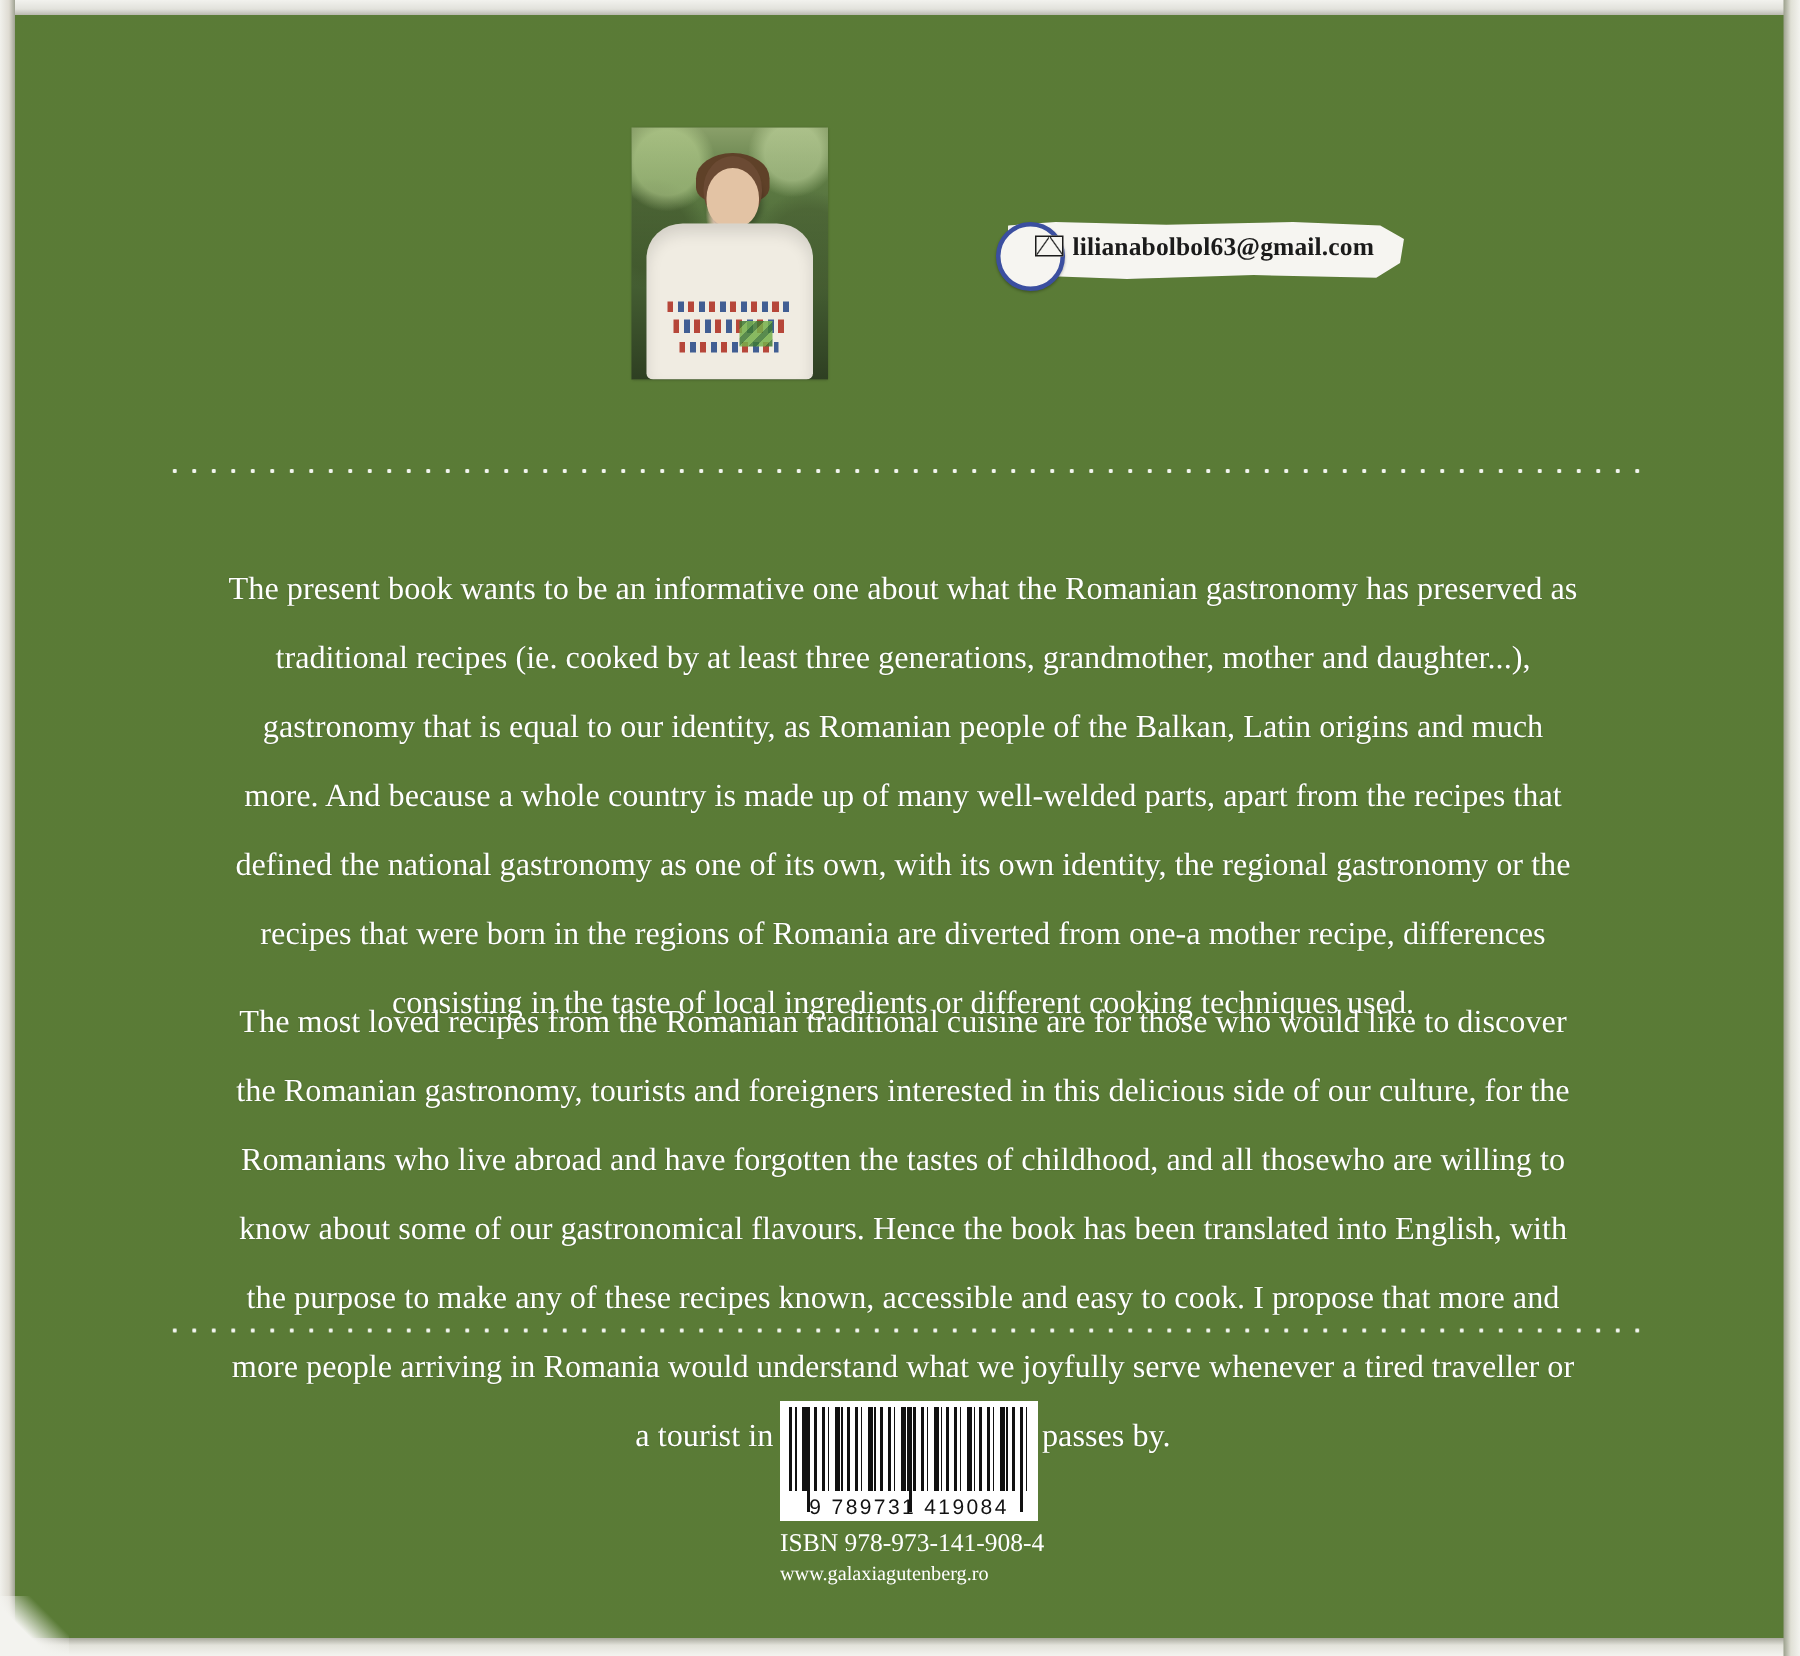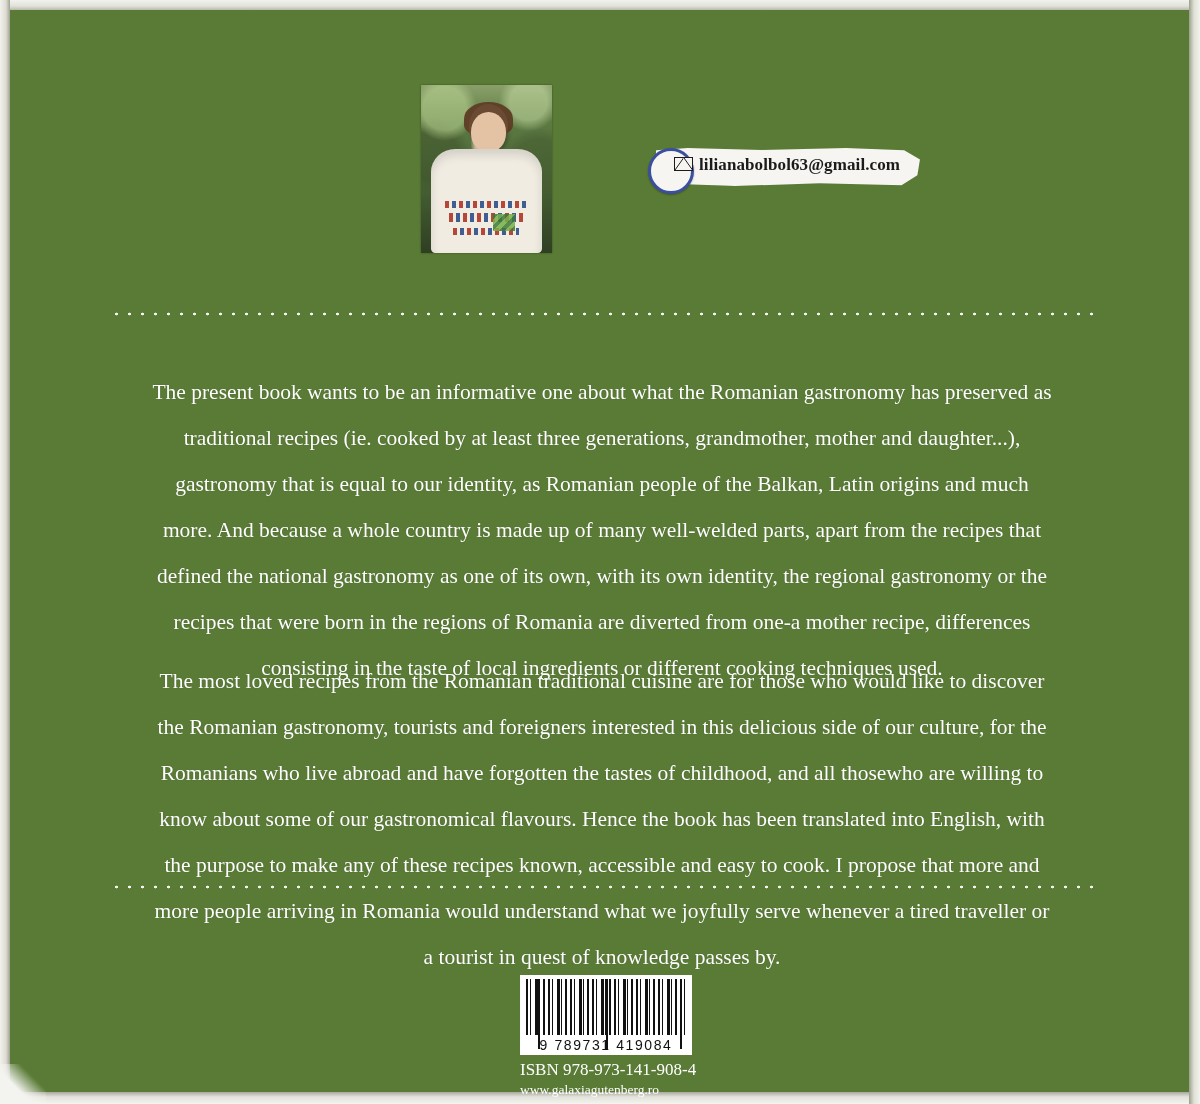--- a/index.html
+++ b/index.html
@@ -110,21 +110,21 @@
     position: absolute;
     left: 56%; top: 63%;
     width: 20%; height: 16%;
     background: repeating-linear-gradient(135deg, #3f7a34 0 4px, #75b04a 4px 8px);
     opacity: 0.85;
   }
 
   
   .email-sticker {
     position: absolute;
-    left: 648px;
+    left: 664px;
     top: 148px;
     width: 272px;
     height: 38px;
   }
   .sticker-paper {
     position: absolute;
     left: 8px; top: 0;
     width: 264px; height: 38px;
     background: #f6f5f1;
     border-radius: 3px;
@@ -205,21 +205,20 @@
     left: 520px;
     top: 934px;
     width: 172px;
   }
   .barcode-box {
     width: 172px;
     height: 80px;
     background: #ffffff;
     position: relative;
     overflow: hidden;
-    margin-top: 41px;
   }
   .barcode-bars {
     position: absolute;
     left: 6px; top: 4px;
     width: 160px; height: 56px;
     background-image:
       repeating-linear-gradient(90deg,
         #111 0 2px, #fff 2px 4px,
         #111 4px 5px, #fff 5px 9px,
         #111 9px 12px, #fff 12px 13px,

